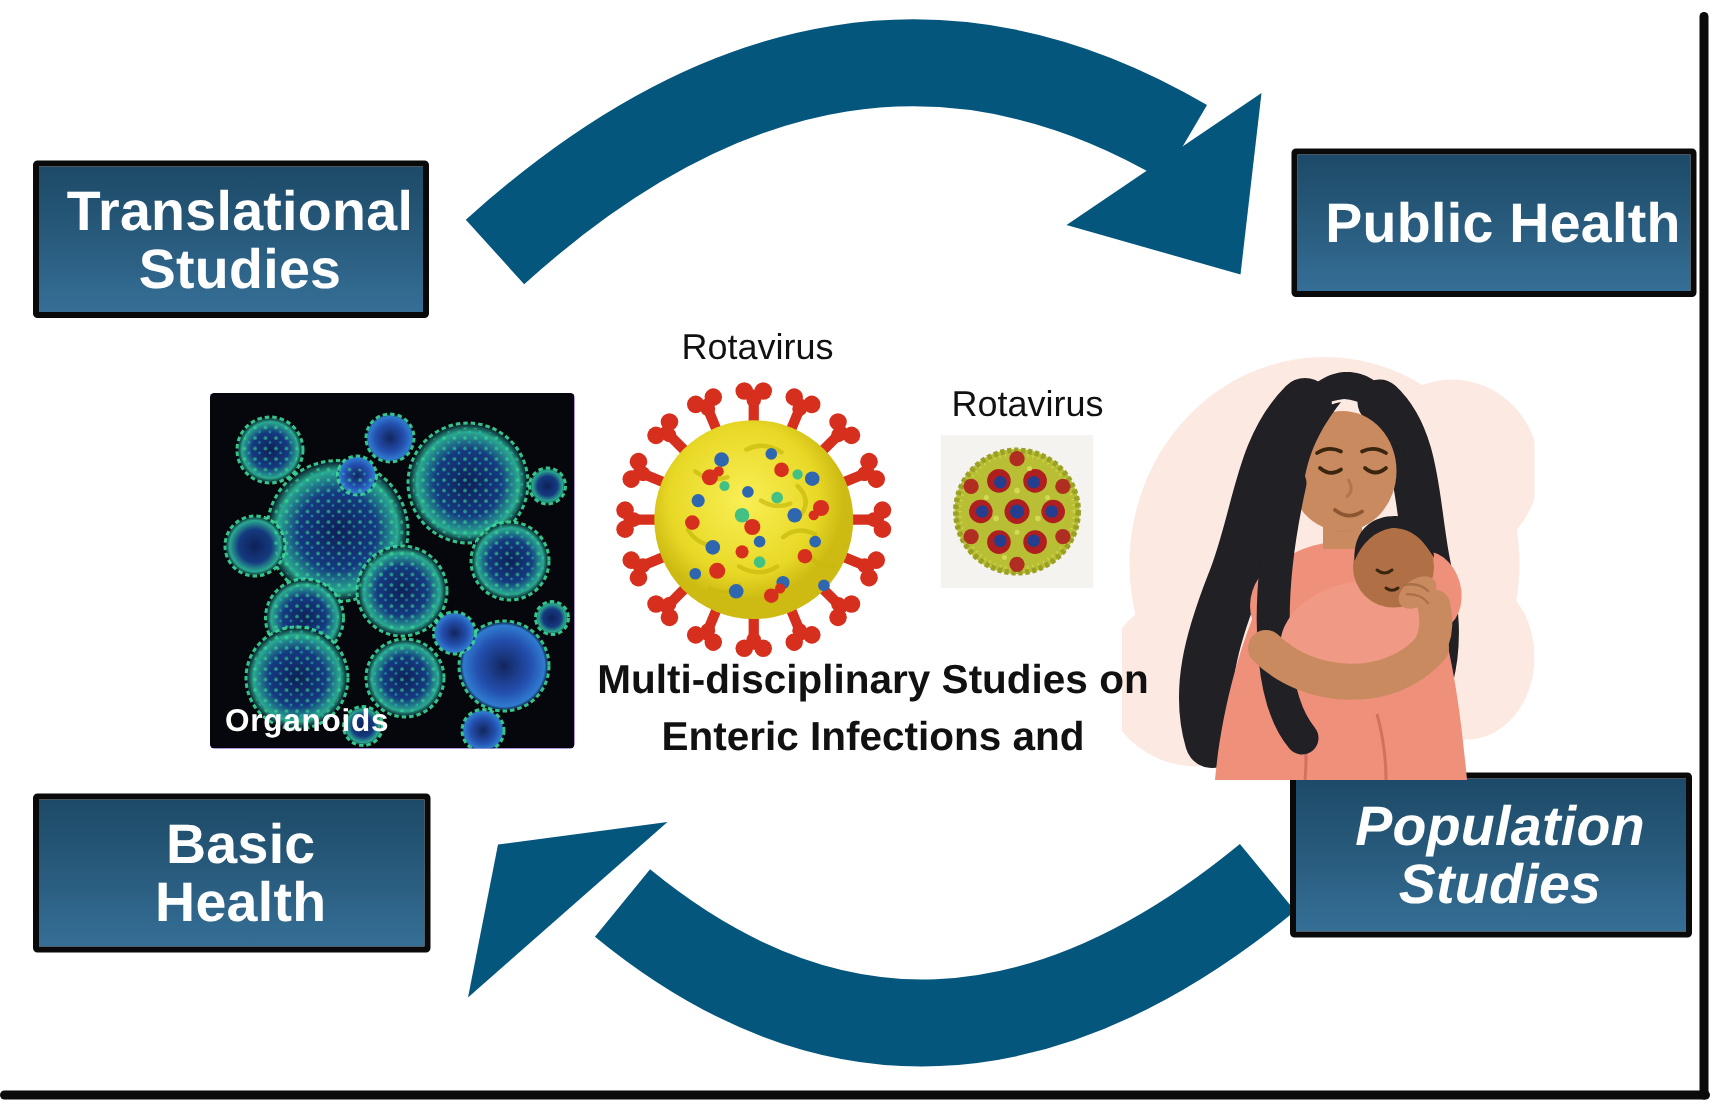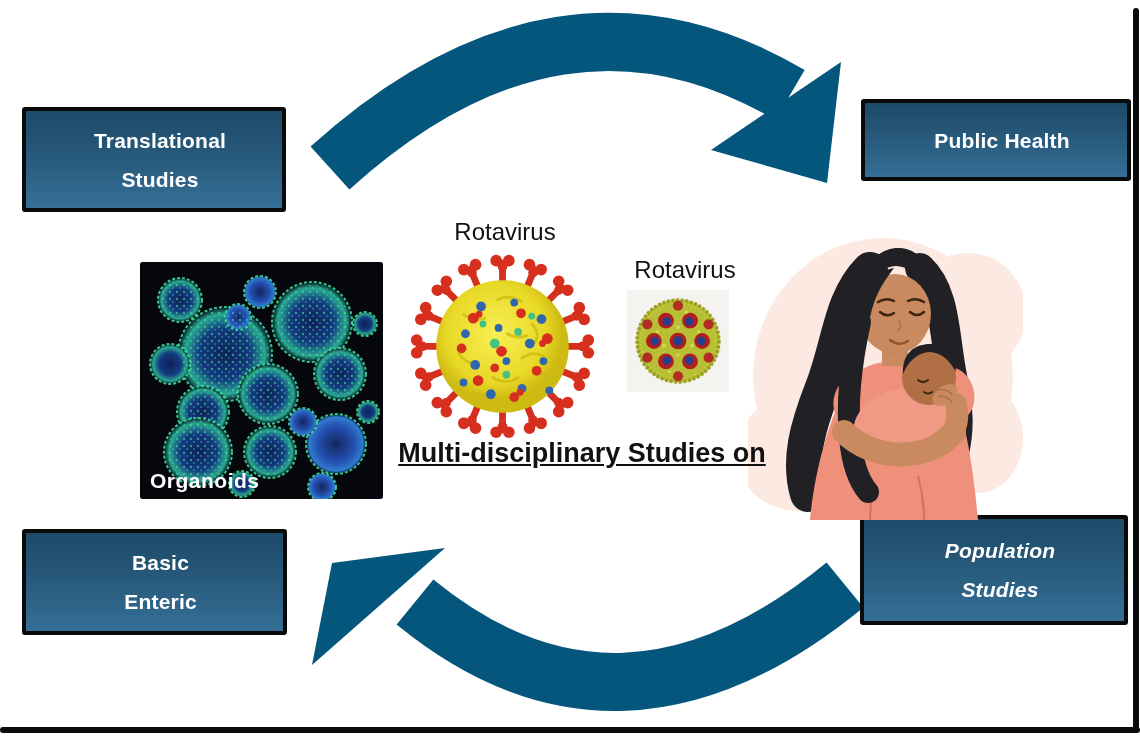--- a/index.html
+++ b/index.html
@@ -6,29 +6,29 @@
   body{
     width:1140px;height:736px;position:relative;background:#ffffff;
     font-family:"Liberation Sans", sans-serif;overflow:hidden;
   }
   .abs{position:absolute;}
   
   .node-box{
     position:absolute;box-sizing:border-box;
     background:linear-gradient(180deg,#1d4a68 0%,#27597a 45%,#356f97 100%);
     border:4px solid #0a0a0a;border-radius:3px;
-    color:#ffffff;font-weight:bold;font-size:21px;line-height:39px;
+    color:#ffffff;font-weight:bold;font-size:37px;line-height:39px;
     display:flex;flex-direction:column;align-items:center;justify-content:center;
     text-align:center;letter-spacing:0.2px;padding-left:12px;
   }
   
   .center-title{
     position:absolute;left:362px;top:434px;width:440px;
     text-align:center;color:#111111;font-weight:bold;
-    font-size:27px;line-height:38px;text-decoration:underline;
+    font-size:27px;line-height:38px;
   }
   
   .img-label{
     position:absolute;text-align:center;color:#111111;
     font-weight:normal;font-size:24px;
   }
   
   .organoids-box{
     position:absolute;left:140px;top:262px;width:243px;height:237px;
     background:#8b5cf6;border-radius:3px;overflow:hidden;
@@ -53,27 +53,27 @@
     <path d="M 415,602 Q 620,770 845,585" fill="none" stroke="#05567d" stroke-width="58"></path>
     <polygon points="445,548 332,563 312,665" fill="#05567d"></polygon>
   </g>
 </svg>
 
 <div class="node-box" style="left:22px;top:107px;width:264px;height:105px;">
   <span>Translational</span>
   <span>Studies</span>
 </div>
 
-<div class="node-box" style="left:861px;top:99px;width:270px;height:82px;">
+<div class="node-box" style="left:861px;top:99px;width:270px;height:99px;">
   <span>Public Health</span>
 </div>
 
 <div class="node-box" style="left:22px;top:529px;width:265px;height:106px;">
   <span>Basic</span>
-  <span>Enteric</span>
+  <span>Health</span>
 </div>
 
 <div class="node-box" style="left:860px;top:515px;width:268px;height:110px;font-style:italic;">
   <span>Population</span>
   <span>Studies</span>
 </div>
 
 <div class="organoids-box">
   <svg width="243" height="237" viewBox="0 0 243 237">
     <defs>
@@ -297,16 +297,17 @@
   <path d="M 96,204 C 124,232 178,236 206,204" fill="none" stroke="#c98a60" stroke-width="24" stroke-linecap="round"></path>
   <ellipse cx="197" cy="167" rx="14" ry="9" fill="#c98a60" transform="rotate(-35 197 167)"></ellipse>
   <g fill="none" stroke="#a97048" stroke-width="1.5" stroke-linecap="round">
     <path d="M 188,162 q 10,-2 16,4"></path>
       <path d="M 190,168 q 10,0 14,6"></path>
   </g>
 </svg>
 
 <div class="center-title">
   <div>Multi-disciplinary Studies on</div>
+  <div>Enteric Infections and</div>
 </div>
 
 <div class="frame-bottom"></div>
 <div class="frame-right"></div>
 
 </body></html>

